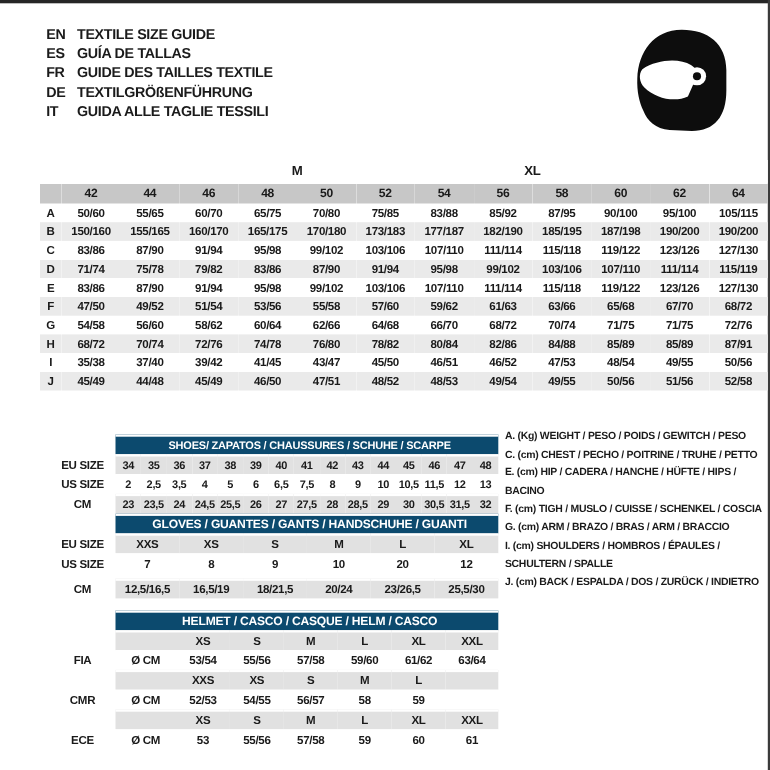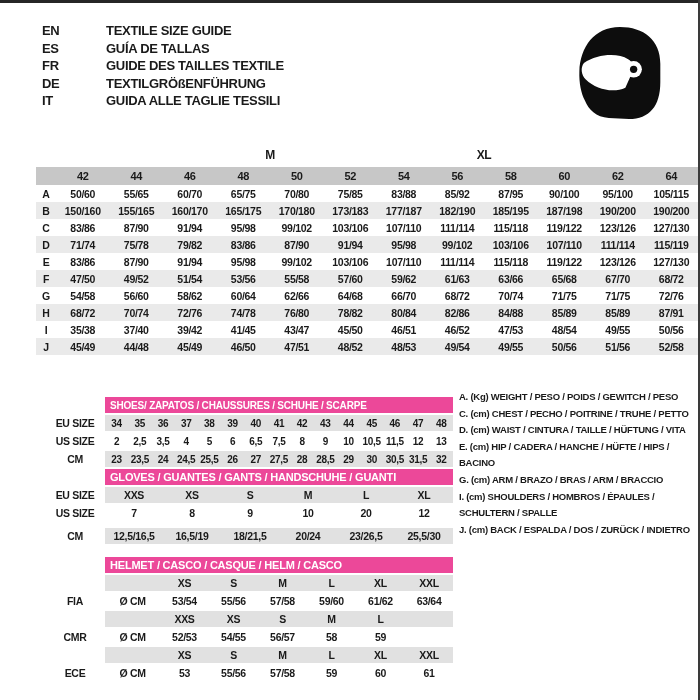--- a/index.html
+++ b/index.html
@@ -5,41 +5,41 @@
   html,body{margin:0;padding:0;}
   body{
     width:700px;height:700px;background:#ffffff;position:relative;overflow:hidden;
     font-family:"Liberation Sans","DejaVu Sans",sans-serif;color:#1a1a1a;
   }
   .edge-top{position:absolute;left:0;top:0;width:700px;height:3px;background:#262626;}
   .edge-right{position:absolute;right:0;top:0;width:2px;height:700px;background:#3a3a3a;}
 
   
   .langs{position:absolute;left:42px;top:22px;list-style:none;margin:0;padding:0;}
-  .langs li{display:flex;font-size:13px;font-weight:bold;letter-spacing:-0.3px;line-height:17.6px;gap:36px;}
+  .langs li{display:flex;font-size:13px;font-weight:bold;letter-spacing:-0.3px;line-height:17.6px;}
   .langs .code{width:28px;}
 
   
   .helmet-box{position:absolute;left:572px;top:24px;width:92px;height:98px;}
 
   
   .main-wrap{position:absolute;left:36px;top:145px;width:662px;}
   table{border-collapse:collapse;table-layout:fixed;width:100%;}
   td{padding:0;text-align:center;font-weight:bold;white-space:nowrap;overflow:hidden;}
   .main td{font-size:10.5px;height:17px;letter-spacing:-0.3px;}
   .main tr.grprow td{height:20px;font-size:12px;border-bottom:2px solid #fff;background:#fff;}
   .main td.grp-dark{background:#3d3d3d;color:#fff;}
   .main tr.numrow td{background:#c7c7c7;font-size:11px;height:18px;}
   .main tr.zeb td{background:#eaeaea;}
   .main td.letter{font-size:10.5px;}
 
   
   .sec{position:absolute;border-collapse:separate;border-spacing:0;table-layout:fixed;}
   .sec td{font-size:10.5px;height:16px;border-top:2px solid #fff;letter-spacing:-0.3px;}
-  .sec td.bar{background:#ec4899;color:#fff;text-align:left;padding-left:5px;font-size:11px;height:15px;letter-spacing:-0.2px;}
+  .sec td.bar{background:#0c4a6e;color:#fff;text-align:center;padding-left:5px;font-size:11px;height:15px;letter-spacing:-0.2px;}
   .sec td.lbl{text-align:center;font-size:10.5px;background:#fff;}
   .sec tr.g td.c{background:#e1e1e1;}
   .sec tr.gap td{height:5px;border-top:0;background:#fff;}
   .shoes td.c,.shoes td.bar{font-size:10px;}
   .shoes{left:45px;top:395px;width:408px;}
   .gloves{left:45px;top:467px;width:408px;}
   .hel{left:45px;top:555px;width:408px;}
 
   
   .legend{position:absolute;left:459px;top:389px;width:242px;font-size:9.5px;font-weight:bold;
@@ -481,18 +481,18 @@
         <td class="c">59</td>
         <td class="c">60</td>
         <td class="c">61</td>
       </tr>
     </tbody>
   </table>
 
 <div class="legend">
     <div>A. (Kg) WEIGHT / PESO / POIDS / GEWITCH / PESO</div>
     <div>C. (cm) CHEST / PECHO / POITRINE / TRUHE / PETTO</div>
-    <div>D. (cm) WAIST / CINTURA / TAILLE / HÜFTUNG / VITA</div>
     <div>E. (cm) HIP / CADERA / HANCHE / HÜFTE / HIPS / BACINO</div>
+    <div>F. (cm) TIGH / MUSLO / CUISSE / SCHENKEL / COSCIA</div>
     <div>G. (cm) ARM / BRAZO / BRAS / ARM / BRACCIO</div>
     <div>I. (cm) SHOULDERS / HOMBROS / ÉPAULES / SCHULTERN / SPALLE</div>
     <div>J. (cm) BACK / ESPALDA / DOS / ZURÜCK / INDIETRO</div>
   </div>
 
 </body></html>

